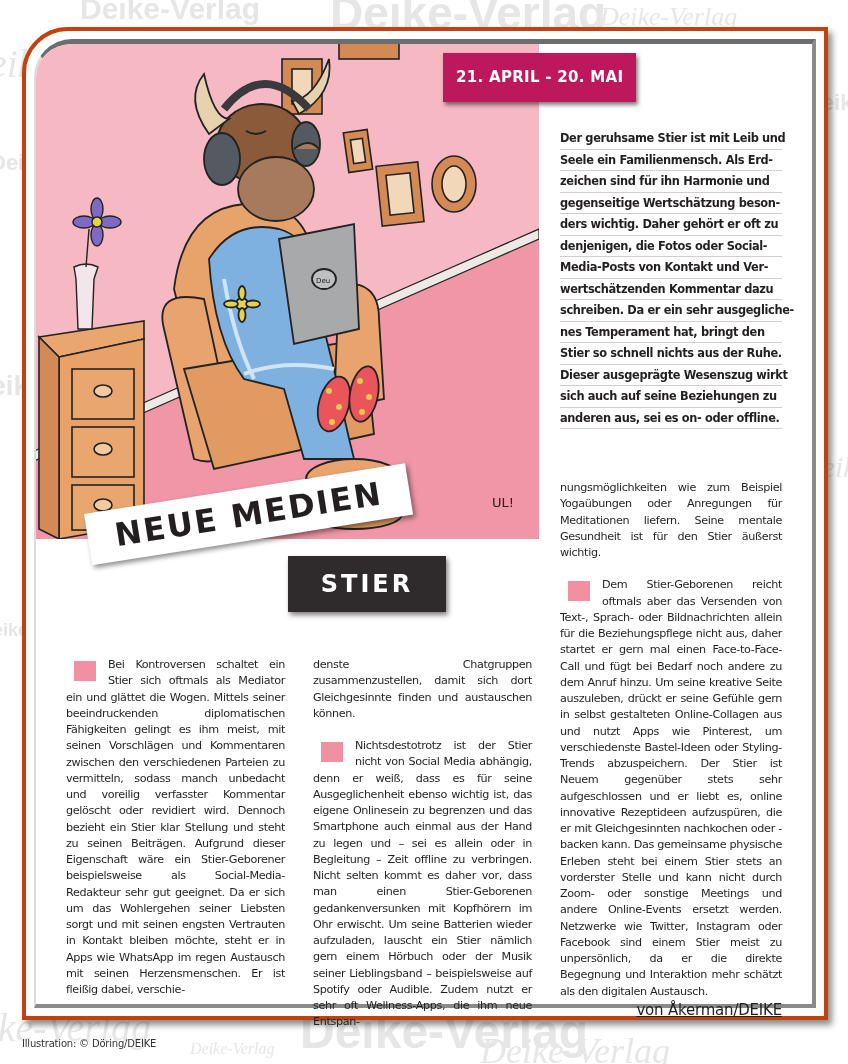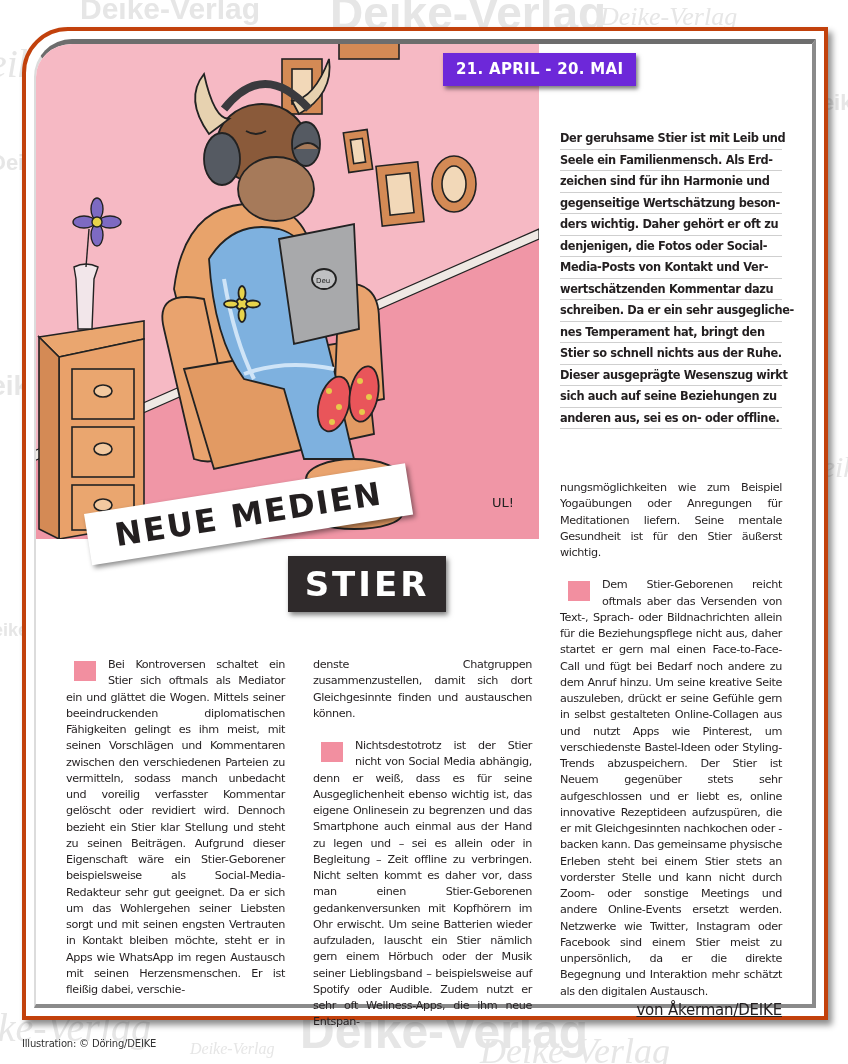--- a/index.html
+++ b/index.html
@@ -32,41 +32,41 @@
   }
   .illus {
     position:absolute; left:-2px; top:-5px; width:505px; height:500px;
     background:#f6b9c4;
     border-top-left-radius:38px;
     overflow:hidden;
   }
   .illus svg { position:absolute; left:0; top:0; }
 
   .date-badge {
-    position:absolute; left:443px; top:53px; height:33px; padding:0 13px;
-    background:#6d28d9; color:#ffffff;
+    position:absolute; left:443px; top:53px; height:33px; padding:8px 13px;
+    background:#be185d; color:#ffffff;
     font-family:"DejaVu Sans", sans-serif; font-weight:bold; font-size:15px;
     line-height:33px; letter-spacing:0.3px;
     box-shadow: 2px 3px 4px rgba(0,0,0,0.5);
     z-index:5;
     text-align:right;
   }
   .title-neue {
     position:absolute; left:84px; top:514px; width:325px; height:52px;
     background:#ffffff; transform:rotate(-9deg); transform-origin:left top;
     box-shadow: 2px 3px 5px rgba(0,0,0,0.45);
     font-family:"DejaVu Sans", sans-serif; font-weight:bold; font-size:32px;
     line-height:52px; text-align:center; color:#231f20; letter-spacing:2px;
     z-index:5;
   }
   .title-stier {
     position:absolute; left:288px; top:556px; width:158px; height:56px;
     background:#2f2a2b; color:#ffffff;
     box-shadow: 2px 3px 5px rgba(0,0,0,0.5);
-    font-family:"DejaVu Sans", sans-serif; font-weight:bold; font-size:34px;
+    font-family:"DejaVu Sans", sans-serif; font-weight:bold; font-size:24px;
     line-height:56px; text-align:center; letter-spacing:3px;
     z-index:5;
   }
 
   .intro {
     position:absolute; left:560px; top:128px; width:222px;
     font-family:"DejaVu Sans", sans-serif; font-weight:bold;
     font-size:11.4px; color:#231f20; z-index:3;
   }
   .intro .line {

